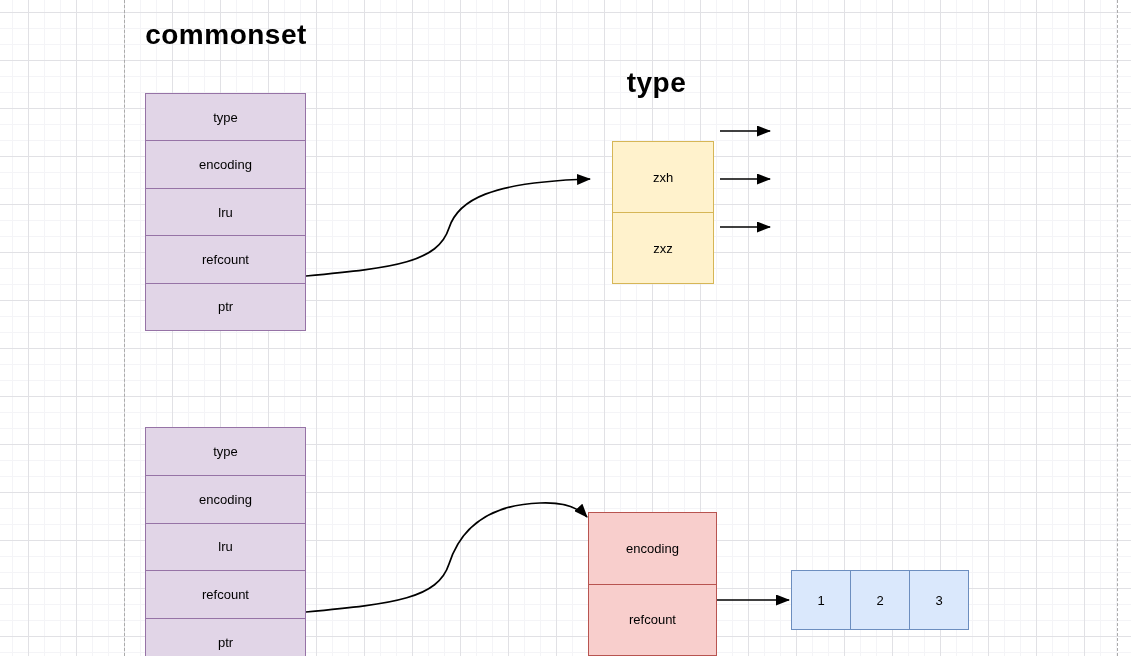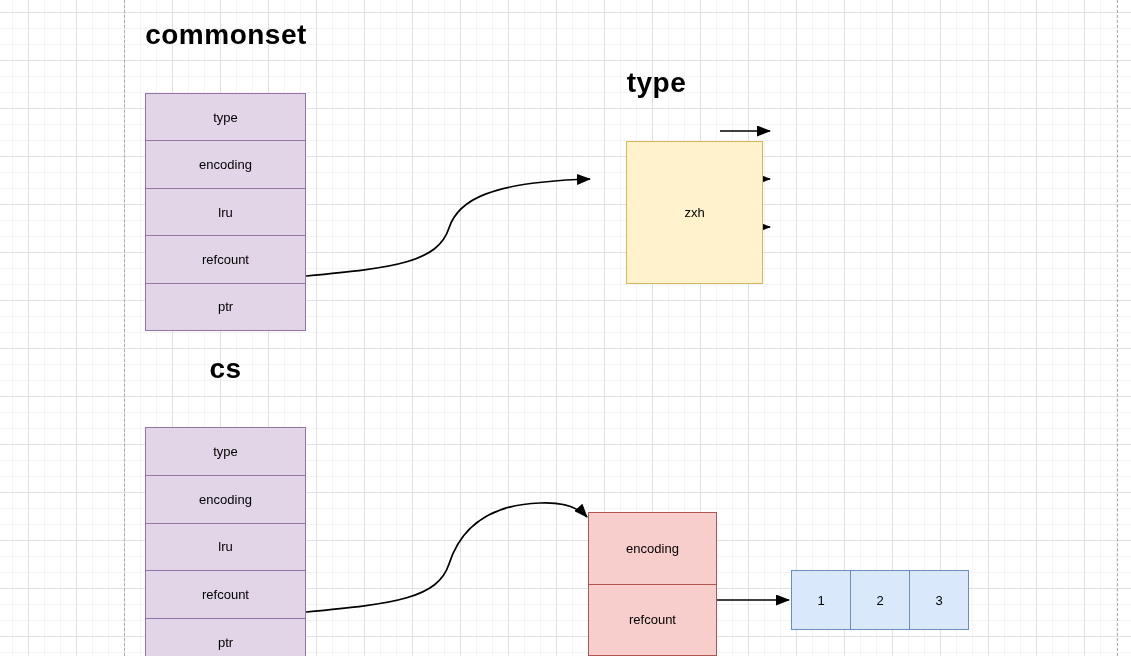--- a/index.html
+++ b/index.html
@@ -52,21 +52,21 @@
   }
   .dtable .row{
     flex:1;
     display:flex;align-items:center;justify-content:center;
     font-size:13px;color:#000000;
     border-top:1.5px solid var(--stroke);
   }
   .dtable .row:first-child{border-top:none;}
 
   .tbl-commonset{left:145px;top:61px;width:161px;height:238px;}
-  .tbl-dict{left:626px;top:109px;width:137px;height:143px;}
+  .tbl-dict{left:612px;top:109px;width:102px;height:143px;}
   .tbl-cs{left:145px;top:395px;width:161px;height:240px;}
   .tbl-intset{left:588px;top:480px;width:129px;height:144px;}
 
   .intarr{
     position:absolute;left:791px;top:570px;width:178px;height:60px;
     display:flex;flex-direction:row;
     background:var(--fill);
     border:1.5px solid var(--stroke);
     box-sizing:border-box;
   }
@@ -105,23 +105,23 @@
       <div class="row">type</div>
       <div class="row">encoding</div>
       <div class="row">lru</div>
       <div class="row">refcount</div>
       <div class="row">ptr</div>
     </div>
 
   <div class="dtitle t-dict">type</div>
   <div class="dtable tbl-dict" style="--fill: #fff2cc; --stroke: #d6b656;">
       <div class="row">zxh</div>
+      <div class="row">zxz</div>
     </div>
 
-  <div class="dtitle t-cs">cs</div>
   <div class="dtable tbl-cs" style="--fill: #e1d5e7; --stroke: #9673a6;">
       <div class="row">type</div>
       <div class="row">encoding</div>
       <div class="row">lru</div>
       <div class="row">refcount</div>
       <div class="row">ptr</div>
     </div>
 
   <div class="dtable tbl-intset" style="--fill: #f8cecc; --stroke: #b85450;">
       <div class="row">encoding</div>

